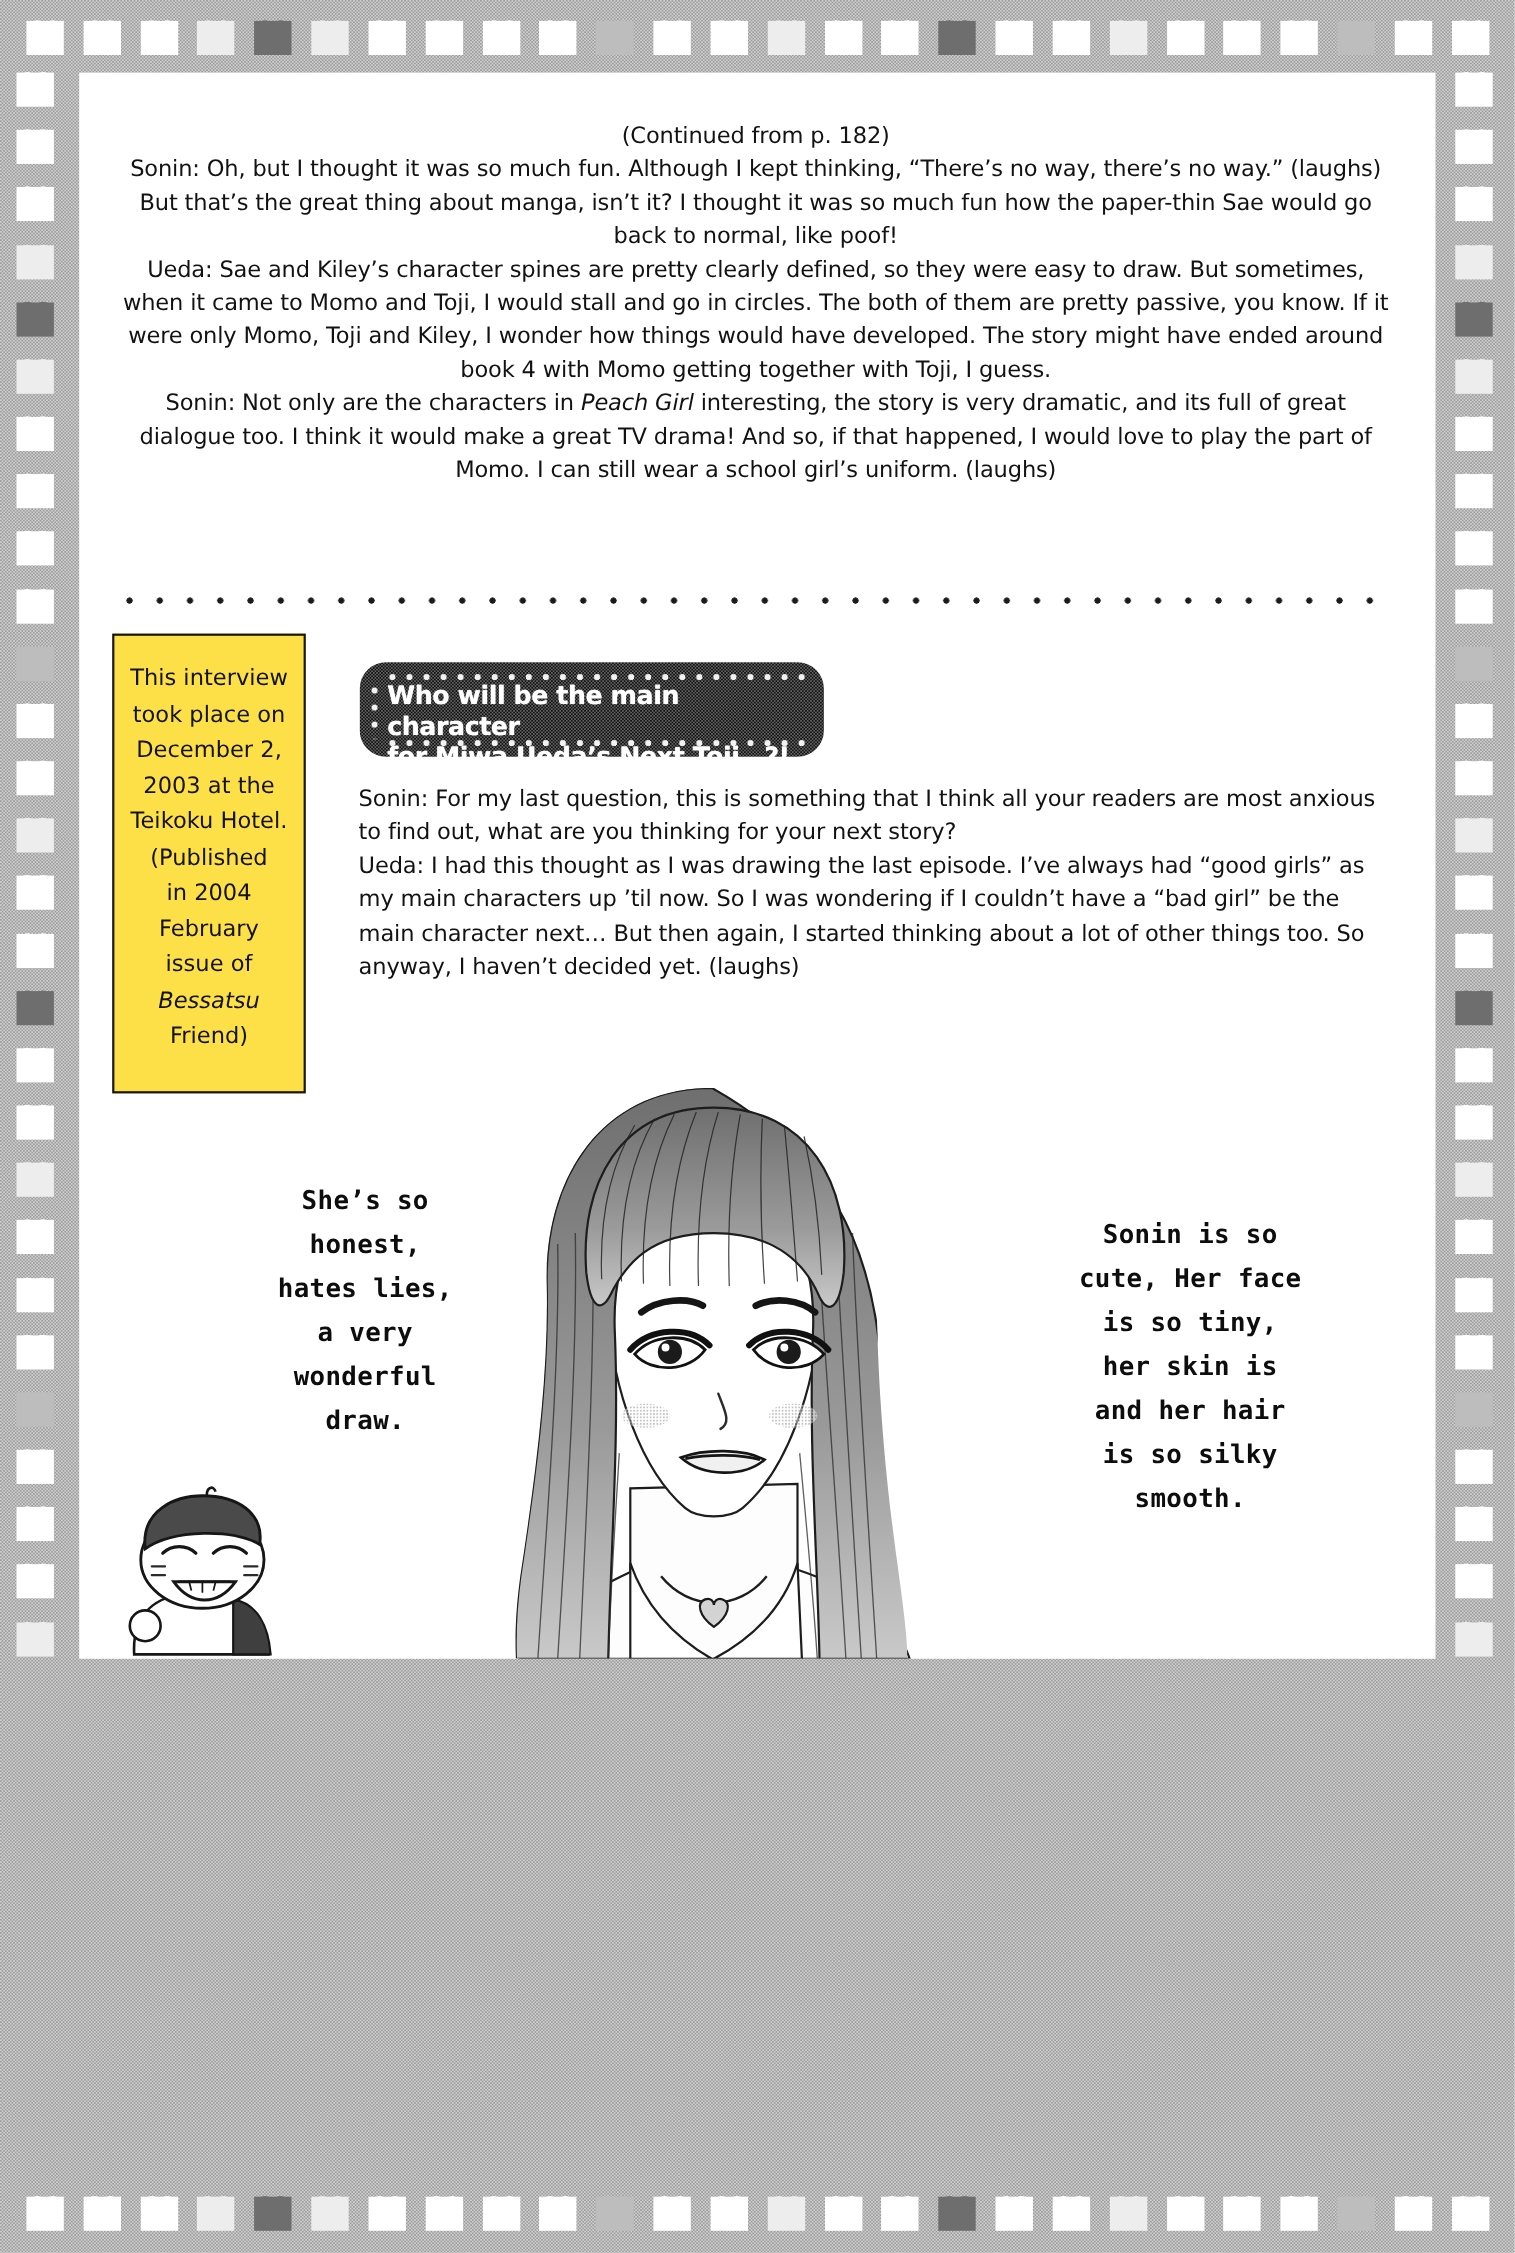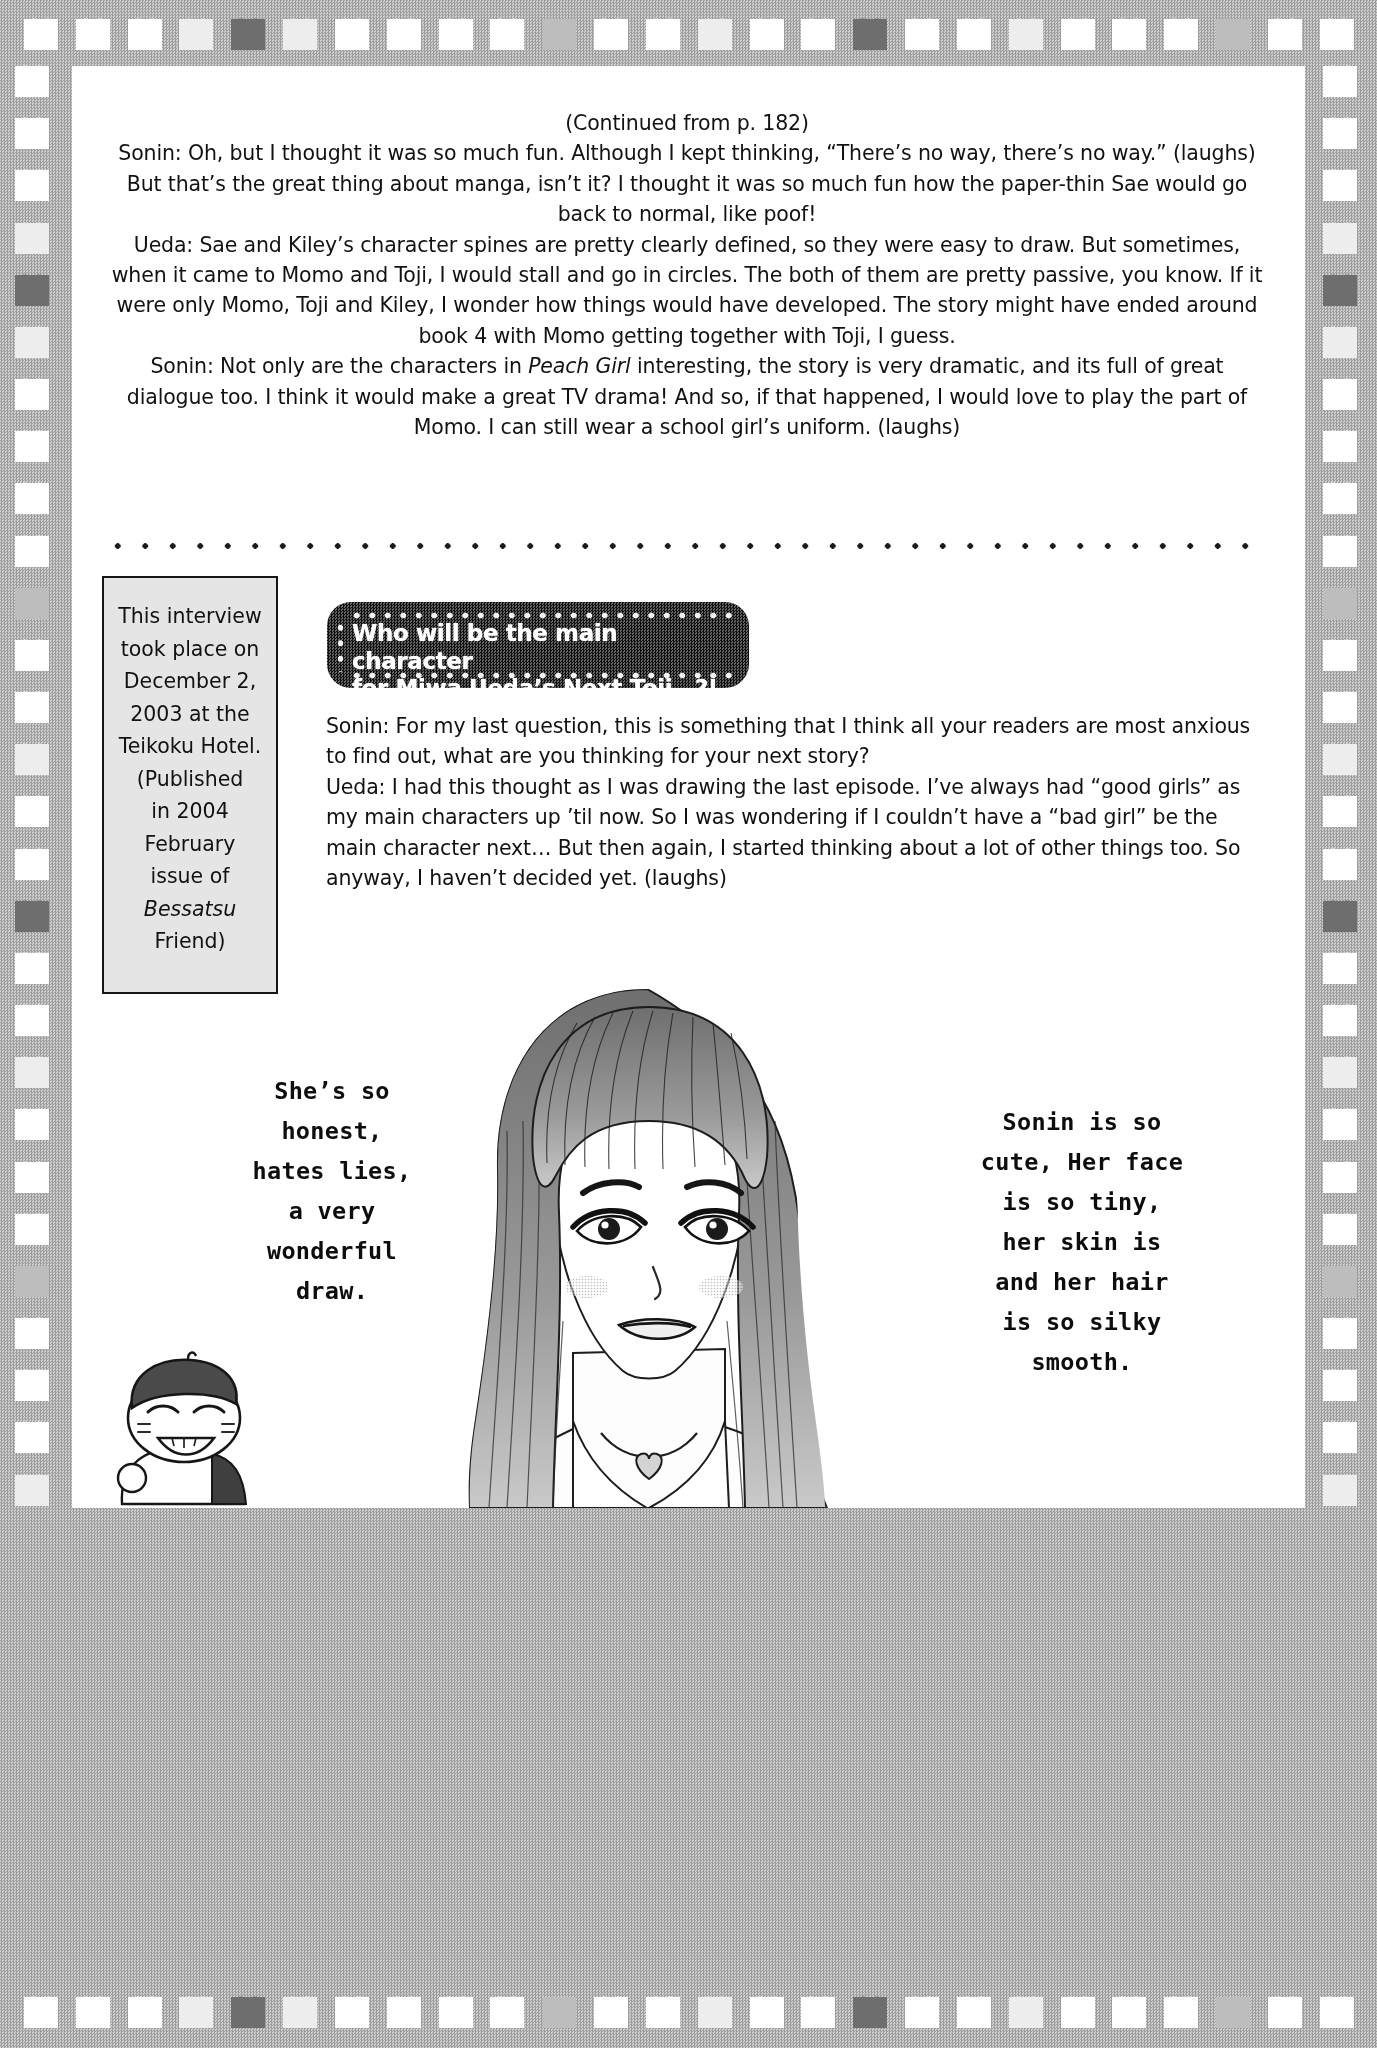--- a/index.html
+++ b/index.html
@@ -56,21 +56,21 @@
     position:absolute;left:32px;top:476px;width:1160px;height:8px;
     background-image:radial-gradient(circle, #1a1a1a 2.6px, transparent 3px);
     background-size:27.5px 8px;background-repeat:repeat-x;
   }
 
   
   #sidebar{
     position:absolute;left:30px;top:510px;width:176px;height:418px;
     border:2.2px solid #161616;
     box-sizing:border-box;
-    background:#e5e5e5;
+    background:#fde047;
   }
   #sidebar .inner{
     padding:22px 8px 0 8px;text-align:center;
     font-family:"DejaVu Sans", sans-serif;
     font-size:20.5px;line-height:32.5px;color:#121212;
   }
   #sidebar .inner i{font-style:italic;}
 
   
   #title-bubble{

